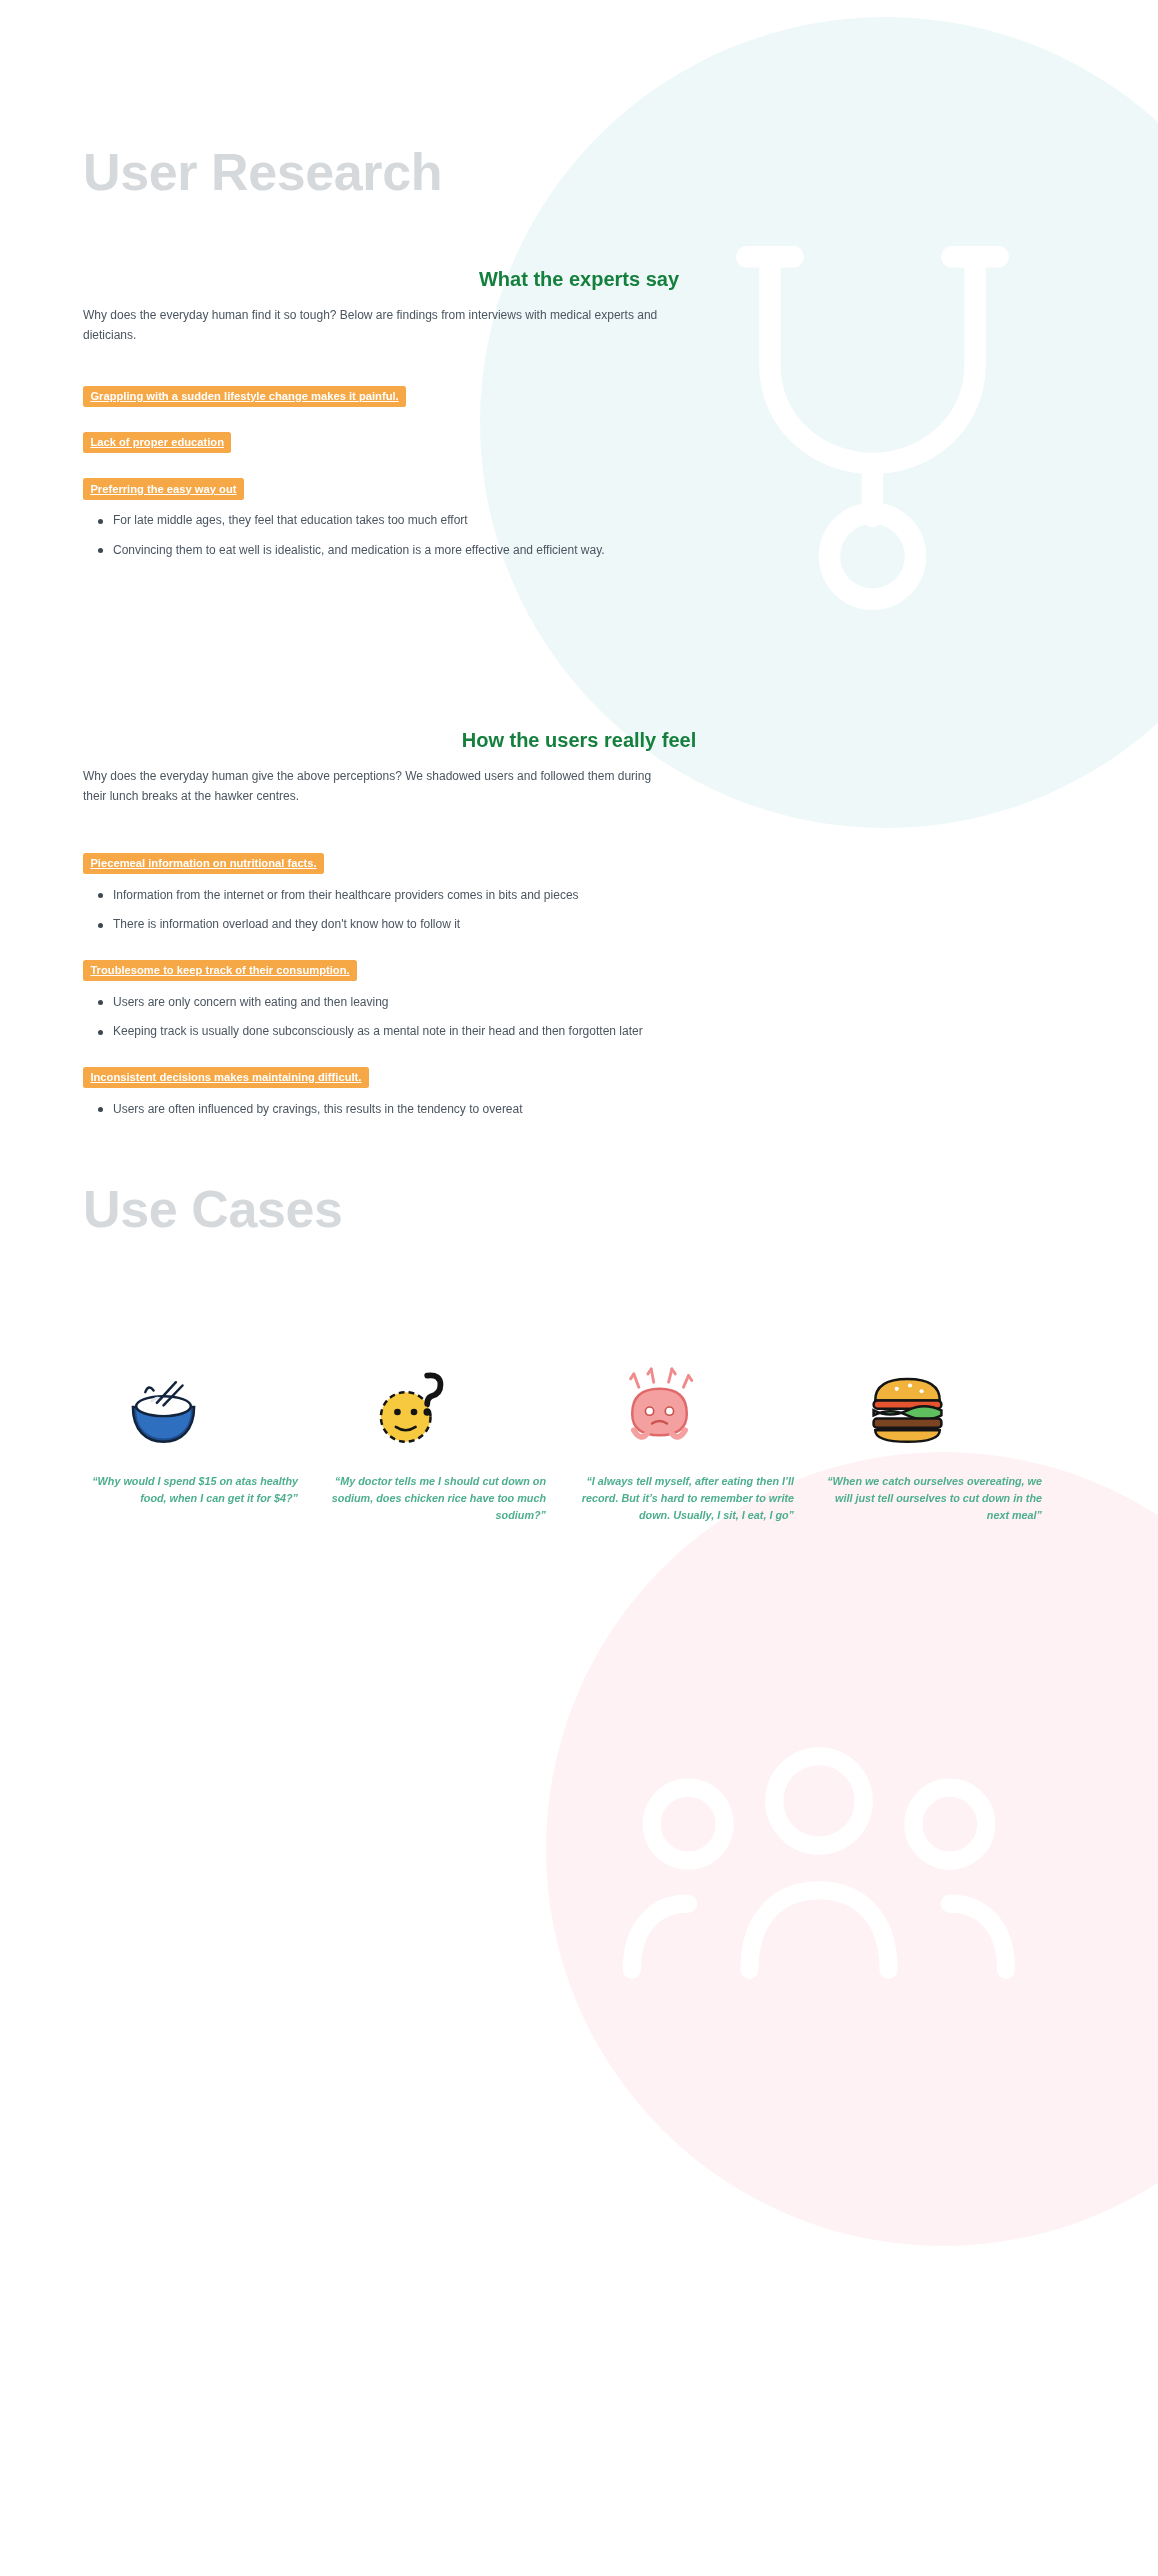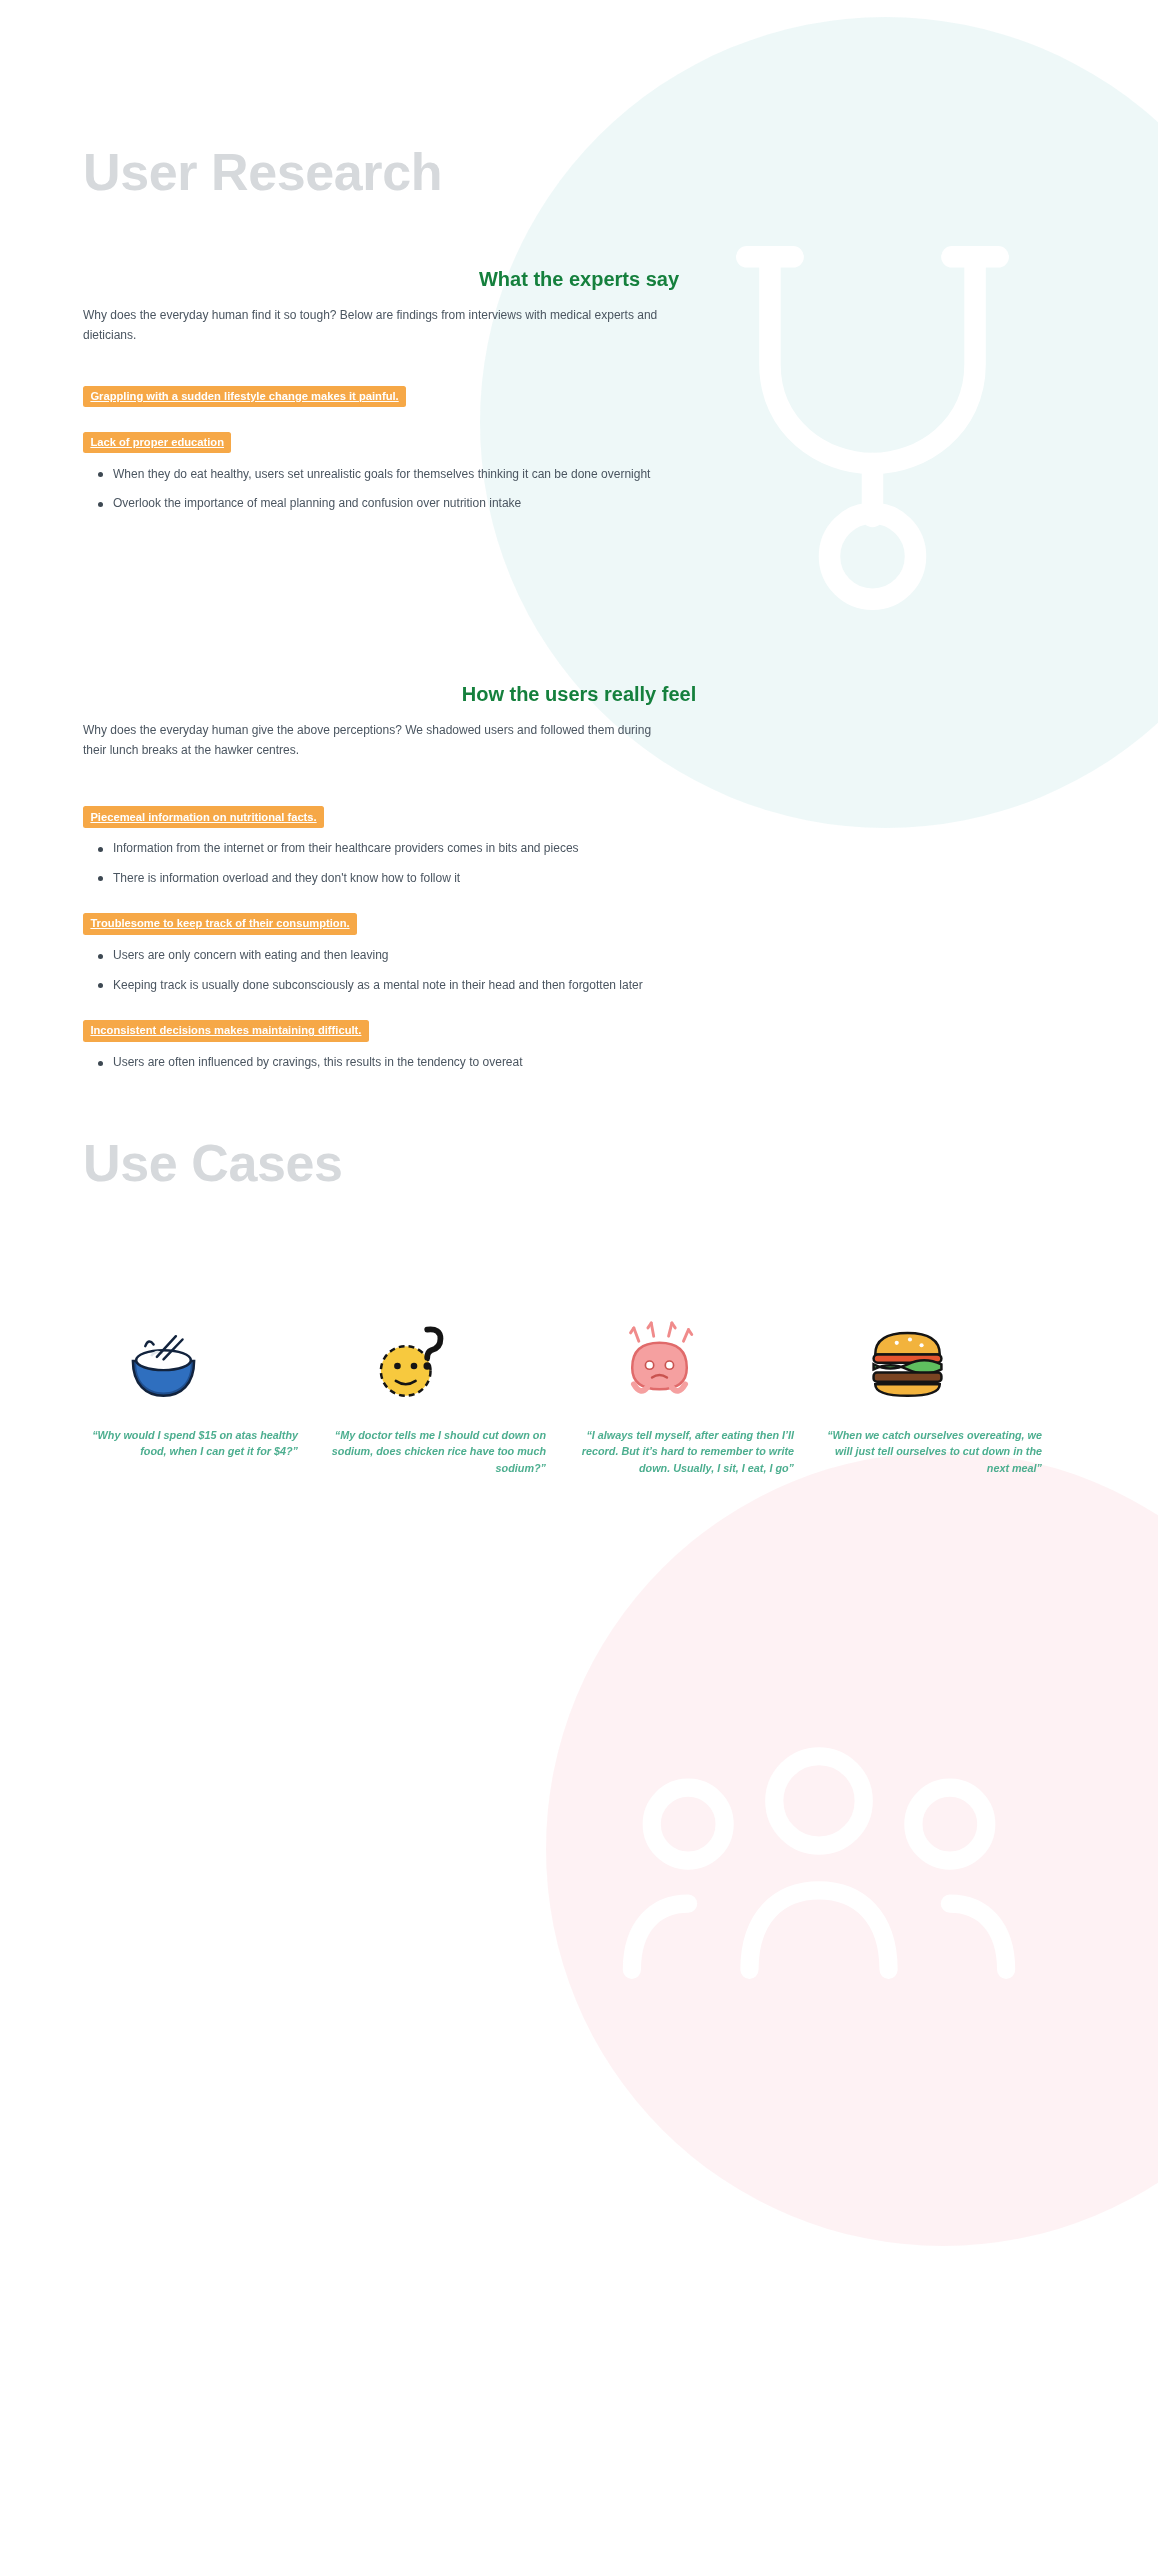--- a/index.html
+++ b/index.html
@@ -178,26 +178,29 @@
     <div>
       <h2 class="section-heading">What the experts say</h2>
       <p class="intro-text">Why does the everyday human find it so tough? Below are findings from interviews with medical experts and dieticians.</p>
 
       <div class="group" style="margin-top:40px">
         <span class="tag">Grappling with a sudden lifestyle change makes it painful.</span>
       </div>
 
       <div class="group">
         <span class="tag">Lack of proper education</span>
+      </div>
+
+      <div class="group">
+        <span class="tag">Preferring the easy way out</span>
         <ul class="bullets">
-          <li>When they do eat healthy, users set unrealistic goals for themselves thinking it can be done overnight</li>
-          <li>Overlook the importance of meal planning and confusion over nutrition intake</li>
+          <li>For late middle ages, they feel that education takes too much effort</li>
+          <li>Convincing them to eat well is idealistic, and medication is a more effective and efficient way.</li>
         </ul>
       </div>
-
     </div>
 
     <div class="spacer-big"></div>
 
     <div>
       <h2 class="section-heading">How the users really feel</h2>
       <p class="intro-text">Why does the everyday human give the above perceptions? We shadowed users and followed them during their lunch breaks at the hawker centres.</p>
 
       <div class="group" style="margin-top:46px">
         <span class="tag">Piecemeal information on nutritional facts.</span>

